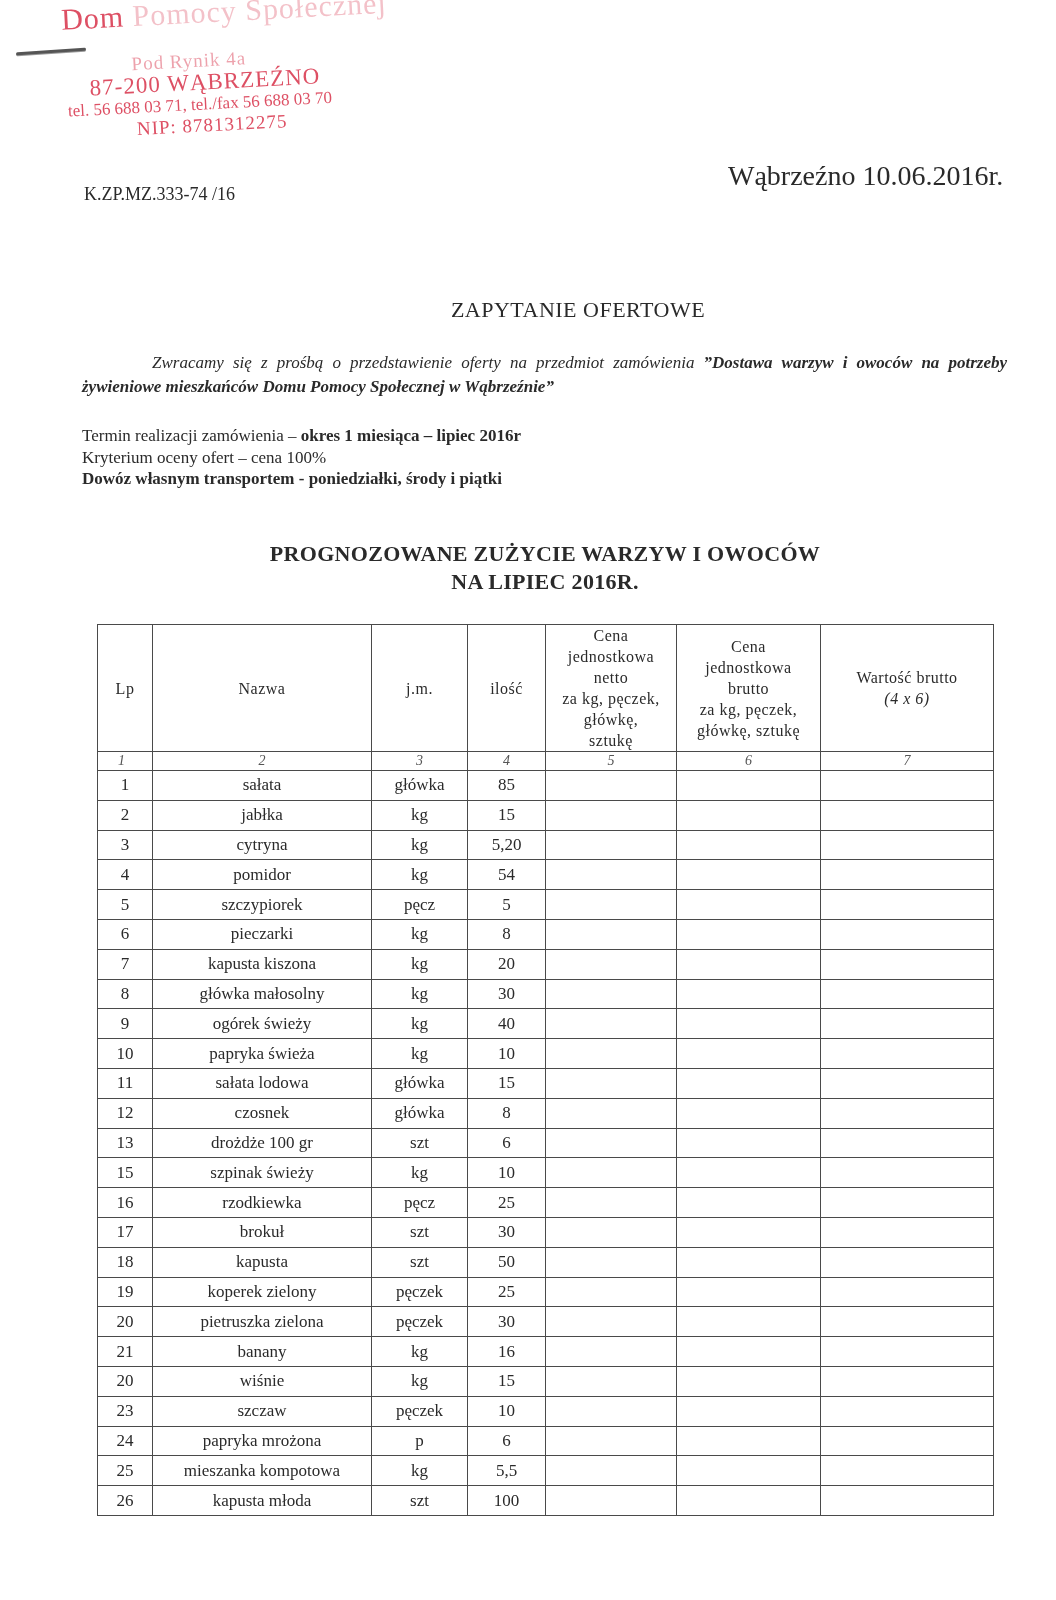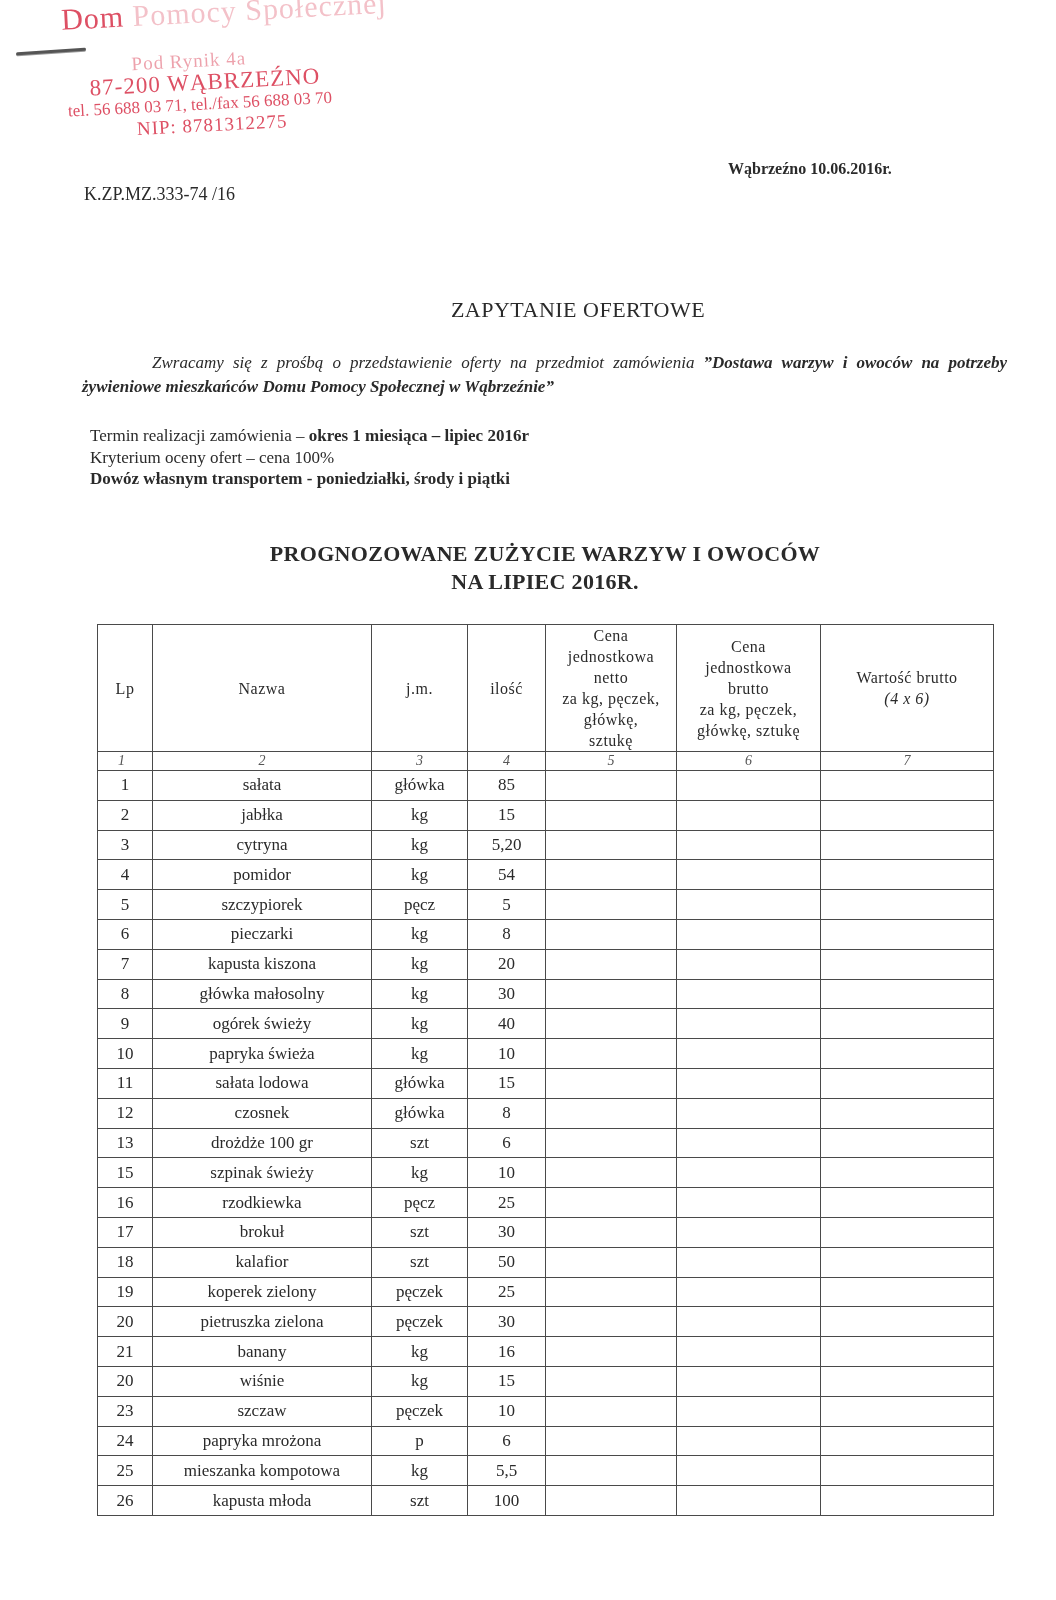--- a/index.html
+++ b/index.html
@@ -12,27 +12,27 @@
   .stamp { color: #d8324a; font-family: "Liberation Serif", serif; transform: rotate(-3deg); transform-origin: left top; }
   .stamp .l1 { position: absolute; left: 60px; top: 6px; font-size: 30px; white-space: nowrap; opacity: 0.85; letter-spacing: 1px; }
   .stamp .l1 .faded { opacity: 0.35; }
   .stamp .l2 { position: absolute; left: 128px; top: 60px; font-size: 19px; white-space: nowrap; opacity: 0.45; letter-spacing: 1px; }
   .stamp .l3 { position: absolute; left: 85px; top: 80px; font-size: 23px; white-space: nowrap; opacity: 0.85; letter-spacing: 1px; }
   .stamp .l4 { position: absolute; left: 62px; top: 105px; font-size: 17px; white-space: nowrap; opacity: 0.85; }
   .stamp .l5 { position: absolute; left: 130px; top: 125px; font-size: 19px; white-space: nowrap; opacity: 0.85; letter-spacing: 1px; }
   .staple { position: absolute; left: 16px; top: 50px; width: 70px; height: 3px; background: #555; border-radius: 2px; transform: rotate(-4deg); box-shadow: 0 1px 0 #999; }
 
   .ref { left: 84px; top: 184px; font-size: 18px; }
-  .date { left: 728px; top: 160px; font-size: 16px; font-weight: bold; }
+  .date { left: 728px; top: 160px; font-size: 28px; }
   .title { left: 0; width: 1156px; top: 297px; font-size: 22px; text-align: center; letter-spacing: 0.5px; }
   .intro { left: 82px; width: 925px; top: 351px; font-size: 17px; line-height: 24px; text-align: justify; font-style: italic; }
   .intro .indent { display: inline-block; width: 70px; }
   .intro b { font-weight: bold; }
   .conds { left: 82px; top: 425px; font-size: 17px; line-height: 21.5px; }
-  .conds div { white-space: nowrap; margin-left: 8px; }
+  .conds div { white-space: nowrap; }
   .subtitle { left: 0; width: 1090px; top: 540px; font-size: 22px; font-weight: bold; text-align: center; line-height: 28px; letter-spacing: 0.3px; }
 
   table.grid {
     position: absolute; left: 97px; top: 624px; border-collapse: collapse;
     table-layout: fixed; width: 896px; font-size: 17px;
   }
   table.grid td, table.grid th { border: 1px solid #4a4a4a; padding: 0; text-align: center; vertical-align: middle; }
   table.grid th { font-weight: normal; font-size: 16px; line-height: 21px; letter-spacing: 0.5px; }
   tr.hdr th { height: 124px; }
   tr.nums td { height: 18px; font-style: italic; font-size: 14px; color: #555; line-height: 16px; }
@@ -257,21 +257,21 @@
         <td>17</td>
         <td class="name">brokuł</td>
         <td>szt</td>
         <td>30</td>
         <td></td>
         <td></td>
         <td></td>
       </tr>
       <tr class="row">
         <td>18</td>
-        <td class="name">kalafior</td>
+        <td class="name">kapusta</td>
         <td>szt</td>
         <td>50</td>
         <td></td>
         <td></td>
         <td></td>
       </tr>
       <tr class="row">
         <td>19</td>
         <td class="name">koperek zielony</td>
         <td>pęczek</td>

